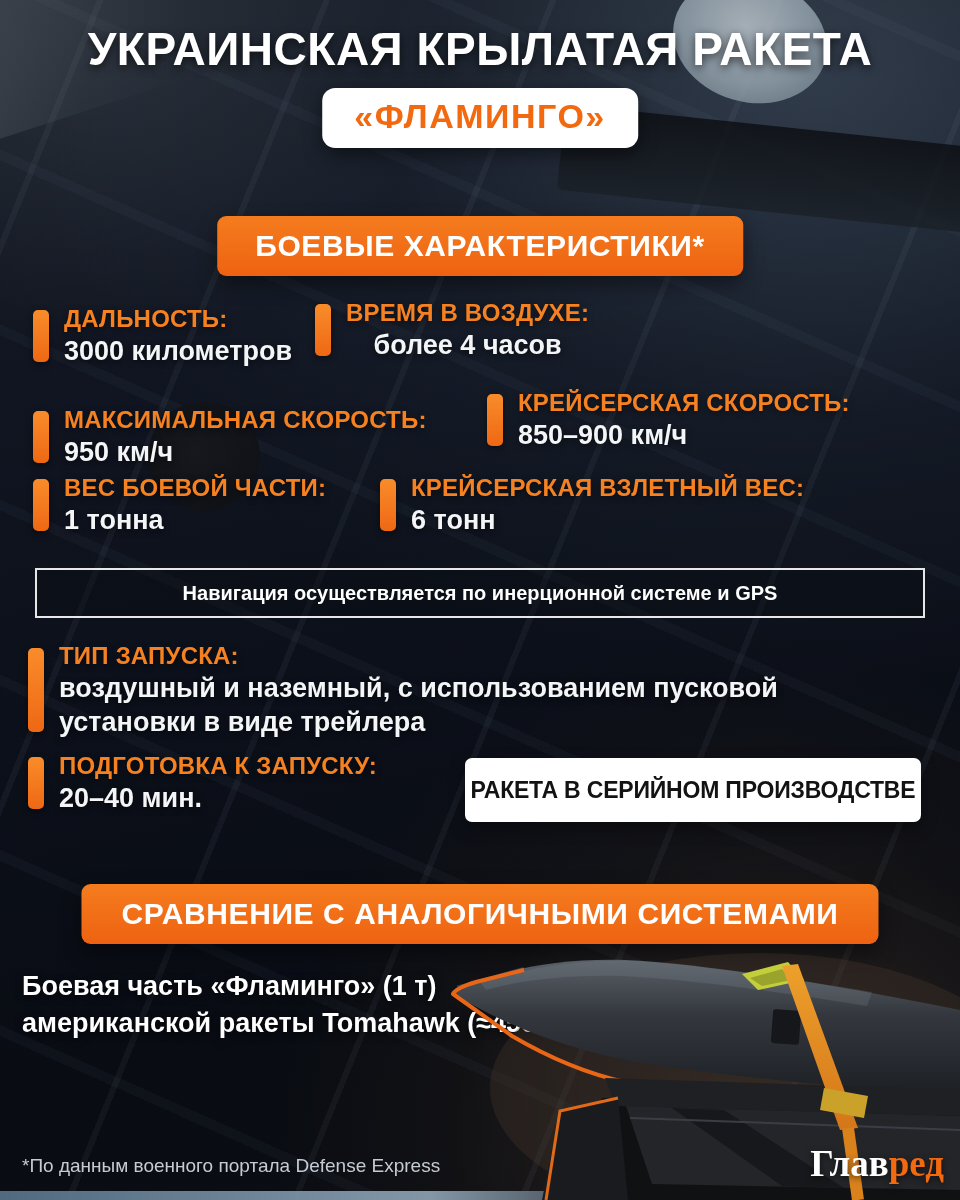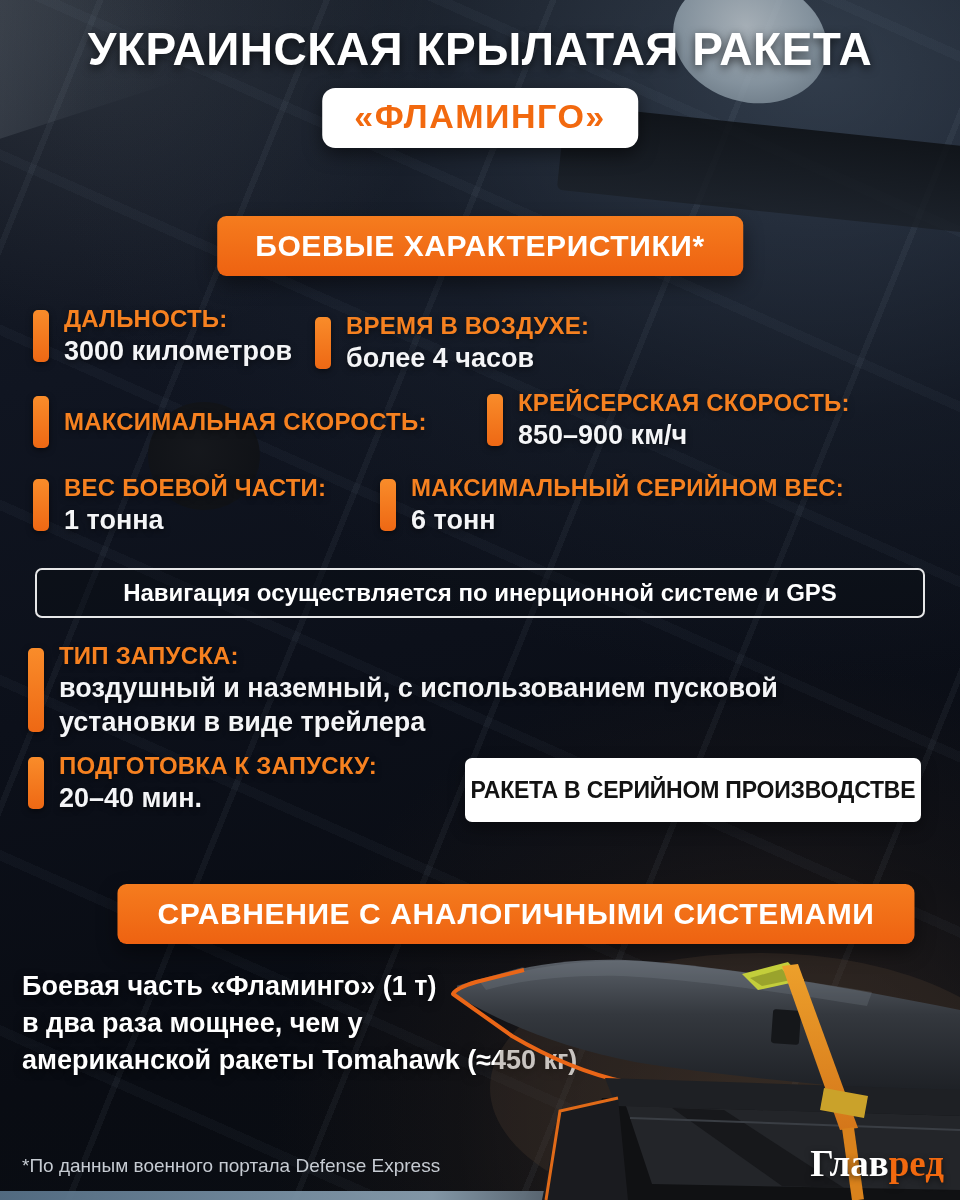--- a/index.html
+++ b/index.html
@@ -61,51 +61,51 @@
   .flamingo-badge span {
     font-size:34px; font-weight:800; letter-spacing:1.5px; color:#f2690f;
   }
   .section-badge {
     position:absolute; left:50%; transform:translateX(-50%);
     background:linear-gradient(180deg,#f57c1e,#ee6211); border-radius:9px;
     color:#fff; font-weight:800; white-space:nowrap;
     box-shadow:0 8px 20px rgba(0,0,0,.45);
   }
   .badge-combat { top:216px; font-size:30px; padding:13px 38px; letter-spacing:.6px; }
-  .badge-comparison { top:884px; font-size:30px; padding:13px 40px; letter-spacing:.6px;margin-left:36px; }
+  .badge-comparison { top:884px; font-size:30px; padding:13px 40px; letter-spacing:.6px; }
 
   .spec { position:absolute; display:flex; align-items:stretch; }
   .spec .bar {
     width:16px; flex:0 0 16px; border-radius:5px; margin-right:15px;
     background:linear-gradient(180deg,#f98c2a,#ee6814);
     box-shadow:0 2px 6px rgba(0,0,0,.5);
   }
   .spec-text { display:flex; flex-direction:column; justify-content:center; }
   .spec-label { color:#f68120; font-size:24px; font-weight:800; line-height:30px; letter-spacing:.2px;
     text-shadow:0 2px 6px rgba(0,0,0,.5); }
   .spec-value { color:#f4f5f7; font-size:27px; font-weight:700; line-height:34px;
     text-shadow:0 2px 6px rgba(0,0,0,.55); }
 
   .s0 { left:33px;  top:310px; height:52px; }
-  .s1 { left:315px; top:317px; height:52px; }
+  .s1 { left:315px; top:304px; height:52px;text-align:center; }
   .s2 { left:630px; top:310px; height:52px; }
-  .s3 { left:33px;  top:396px; height:52px; }
+  .s3 { left:33px;  top:411px; height:52px; }
   .s4 { left:487px; top:394px; height:52px; }
   .s5 { left:33px;  top:479px; height:52px; }
   .s6 { left:380px; top:479px; height:52px; }
   .sL { left:28px;  top:648px; height:84px; }
   .sP { left:28px;  top:757px; height:52px; }
   .sL .spec-value { max-width:848px; }
 
   .nav-note {
     position:absolute; left:35px; top:568px; width:886px; height:46px;
-    border:2px solid rgba(255,255,255,.9); border-radius:7px;
+    border:2px solid rgba(255,255,255,.9); border-radius:0;
     background:rgba(8,10,14,.28);
     display:flex; align-items:center; justify-content:center;
-    color:#fff; font-size:24px; font-weight:700;
+    color:#fff; font-size:20px; font-weight:700;
   }
   .serial-box {
     position:absolute; left:465px; top:758px; width:456px; height:64px;
     background:#ffffff; border-radius:7px;
     display:flex; align-items:center; justify-content:center;
     box-shadow:0 6px 16px rgba(0,0,0,.4);
   }
   .serial-box span { color:#131313; font-size:23px; font-weight:700; letter-spacing:-0.2px; }
 
   .comparison-text {
@@ -158,40 +158,41 @@
     <span class="bar"></span>
     <span class="spec-text">
       <span class="spec-label">ВРЕМЯ В ВОЗДУХЕ:</span>
       <span class="spec-value">более 4 часов</span>
     </span>
   </div>
   <div class="spec s3">
     <span class="bar"></span>
     <span class="spec-text">
       <span class="spec-label">МАКСИМАЛЬНАЯ СКОРОСТЬ:</span>
+      <span class="spec-value">950 км/ч</span>
     </span>
   </div>
   <div class="spec s4">
     <span class="bar"></span>
     <span class="spec-text">
       <span class="spec-label">КРЕЙСЕРСКАЯ СКОРОСТЬ:</span>
       <span class="spec-value">850–900 км/ч</span>
     </span>
   </div>
   <div class="spec s5">
     <span class="bar"></span>
     <span class="spec-text">
       <span class="spec-label">ВЕС БОЕВОЙ ЧАСТИ:</span>
       <span class="spec-value">1 тонна</span>
     </span>
   </div>
   <div class="spec s6">
     <span class="bar"></span>
     <span class="spec-text">
-      <span class="spec-label">МАКСИМАЛЬНЫЙ СЕРИЙНОМ ВЕС:</span>
+      <span class="spec-label">КРЕЙСЕРСКАЯ ВЗЛЕТНЫЙ ВЕС:</span>
       <span class="spec-value">6 тонн</span>
     </span>
   </div>
 
   <div class="nav-note">Навигация осуществляется по инерционной системе и GPS</div>
 
   <div class="spec sL">
     <span class="bar"></span>
     <span class="spec-text">
       <span class="spec-label">ТИП ЗАПУСКА:</span>
@@ -208,21 +209,20 @@
   </div>
 
   <div class="serial-box">
     <span>РАКЕТА В СЕРИЙНОМ ПРОИЗВОДСТВЕ</span>
   </div>
 
   <div class="section-badge badge-comparison">СРАВНЕНИЕ С АНАЛОГИЧНЫМИ СИСТЕМАМИ</div>
 
   <div class="comparison-text">
     <div>Боевая часть «Фламинго» (1 т)</div>
-    <div>в два раза мощнее, чем у</div>
     <div>американской ракеты Tomahawk (≈450 кг)</div>
   </div>
 
   <svg class="missile-art" viewBox="0 0 540 252">
     <defs>
       <linearGradient id="bodyGrad" x1="0" y1="0" x2="0" y2="1">
         <stop offset="0" stop-color="#5a6068"></stop>
         <stop offset="0.4" stop-color="#34383e"></stop>
         <stop offset="1" stop-color="#1c1f24"></stop>
       </linearGradient>

